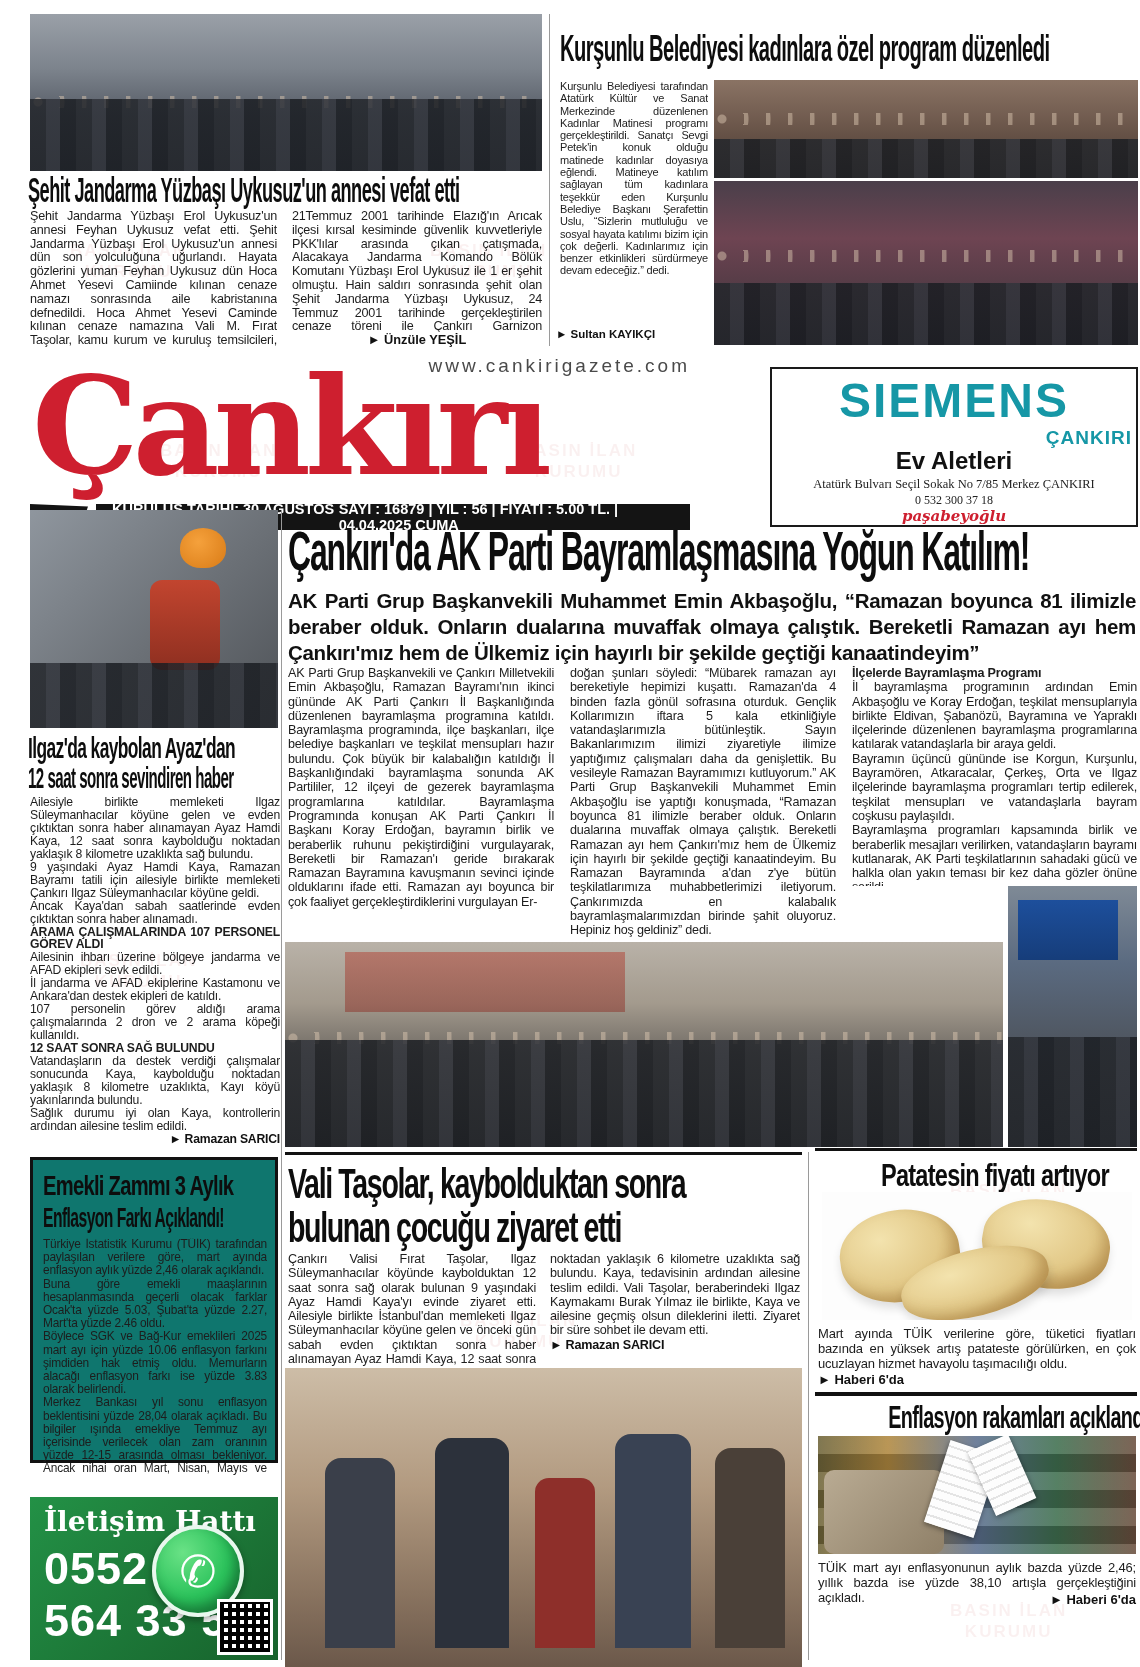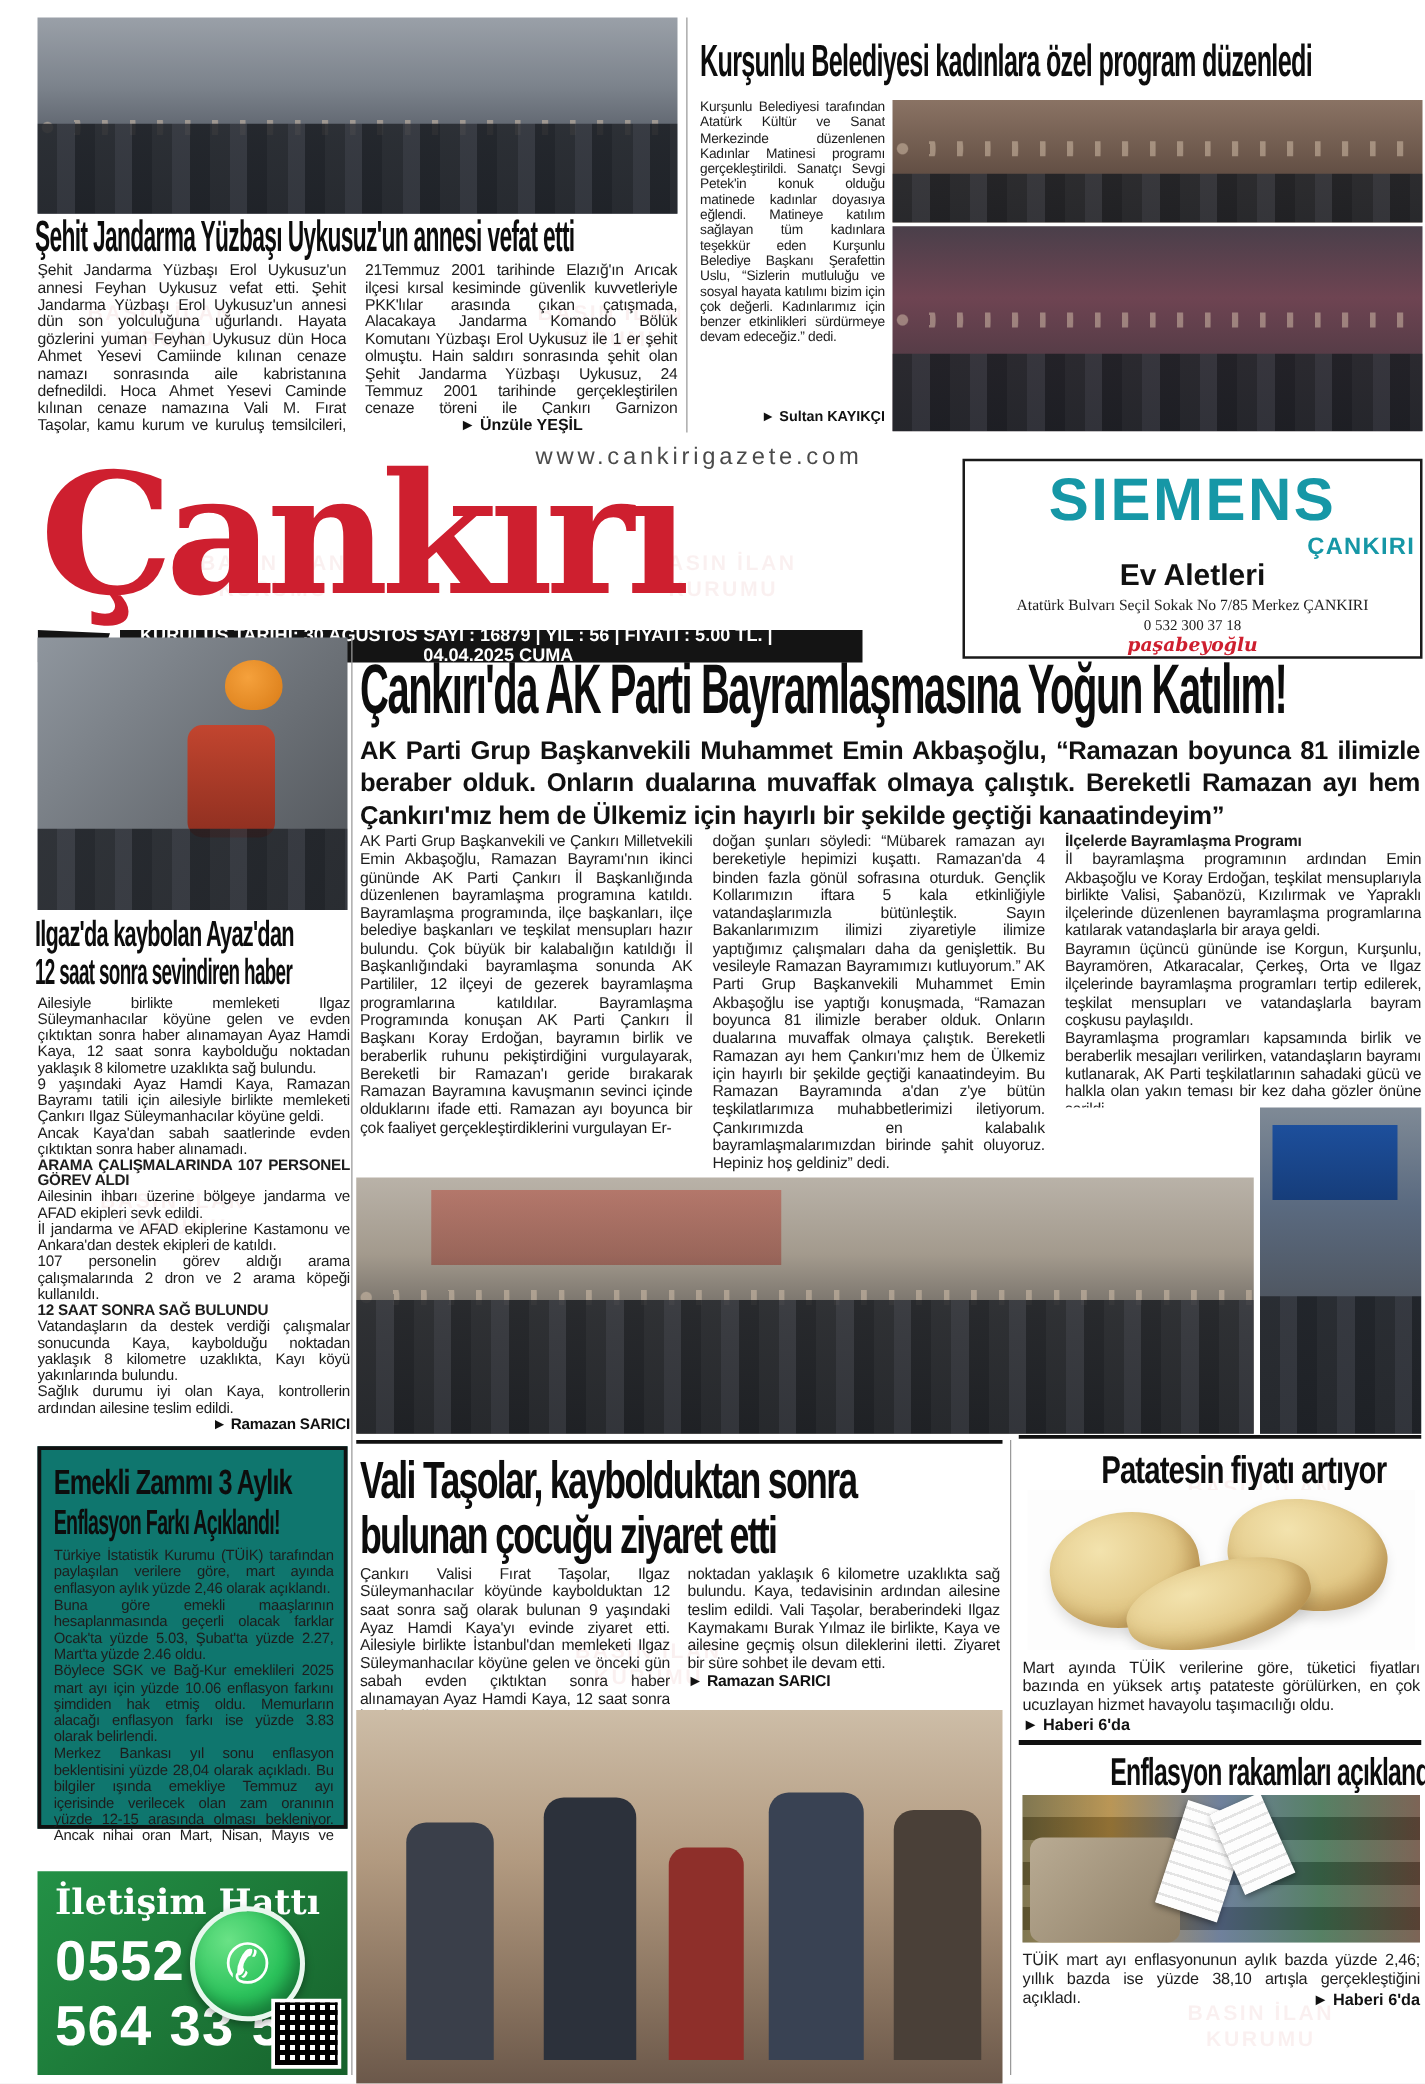--- a/index.html
+++ b/index.html
@@ -63,21 +63,21 @@
   <div class="bt" style="left:30px;top:210px;width:247px;height:138px;line-height:13.8px;">Şehit Jandarma Yüzbaşı Erol Uykusuz'un annesi Feyhan Uykusuz vefat etti. Şehit Jandarma Yüzbaşı Erol Uykusuz'un annesi dün son yolculuğuna uğurlandı. Hayata gözlerini yuman Feyhan Uykusuz dün Hoca Ahmet Yesevi Camiinde kılınan cenaze namazı sonrasında aile kabristanına defnedildi. Hoca Ahmet Yesevi Caminde kılınan cenaze namazına Vali M. Fırat Taşolar, kamu kurum ve kuruluş temsilcileri, STK ve siyasi parti temsilcileri ve vatandaşlar katıldı.</div>
   <div class="bt" style="left:292px;top:210px;width:250px;height:122px;line-height:13.8px;">21Temmuz 2001 tarihinde Elazığ'ın Arıcak ilçesi kırsal kesiminde güvenlik kuvvetleriyle PKK'lılar arasında çıkan çatışmada, Alacakaya Jandarma Komando Bölük Komutanı Yüzbaşı Erol Uykusuz ile 1 er şehit olmuştu. Hain saldırı sonrasında şehit olan Şehit Jandarma Yüzbaşı Uykusuz, 24 Temmuz 2001 tarihinde gerçekleştirilen cenaze töreni ile Çankırı Garnizon Komutanlığı Şehitliği'nde toprağa verilmişti.</div>
   <div class="abs by" style="left:292px;top:332px;width:250px;text-align:center;font-size:12.8px;">► Ünzüle YEŞİL</div>
 
   <div class="vdiv" style="left:549px;top:14px;height:332px;"></div>
 
   <div class="abs" style="left:560px;top:28px;width:578px;height:44px;text-align:center;">
     <span class="hl" style="font-size:36px;transform:scaleX(0.56);">Kurşunlu Belediyesi kadınlara özel program düzenledi</span>
   </div>
   <div class="bt" style="left:560px;top:80px;width:148px;height:246px;font-size:11px;line-height:12.3px;">Kurşunlu Belediyesi tarafından Atatürk Kültür ve Sanat Merkezinde düzenlenen Kadınlar Matinesi programı gerçekleştirildi. Sanatçı Sevgi Petek'in konuk olduğu matinede kadınlar doyasıya eğlendi. Matineye katılım sağlayan tüm kadınlara teşekkür eden Kurşunlu Belediye Başkanı Şerafettin Uslu, “Sizlerin mutluluğu ve sosyal hayata katılımı bizim için çok değerli. Kadınlarımız için benzer etkinlikleri sürdürmeye devam edeceğiz.” dedi.</div>
-  <div class="abs by" style="left:556px;top:328px;width:152px;text-align:right;font-size:11.5px;">► Sultan KAYIKÇI</div>
+  <div class="abs by" style="left:556px;top:328px;width:152px;text-align:left;font-size:11.5px;">► Sultan KAYIKÇI</div>
   <div class="ph" style="left:714px;top:80px;width:424px;height:98px;background:linear-gradient(180deg,#8a7364 0%,#6d584c 45%,#463830 100%);">
     <div class="heads" style="top:34%;"></div>
     <div class="crowd-band" style="height:40%;"></div>
   </div>
   <div class="ph" style="left:714px;top:181px;width:424px;height:164px;background:linear-gradient(180deg,#4a3f4a 0%,#6e4452 35%,#503a44 70%,#30262e 100%);">
     <div class="heads" style="top:42%;"></div>
     <div class="crowd-band" style="height:38%;"></div>
   </div>
 
   <div class="abs" style="left:410px;top:355px;width:280px;text-align:right;font-size:19px;letter-spacing:3px;color:#4a4a4a;">www.cankirigazete.com</div>
@@ -153,21 +153,21 @@
   <div class="vdiv" style="left:281px;top:510px;height:1150px;"></div>
 
   <div class="abs" style="left:288px;top:518px;height:62px;">
     <span class="hl" style="font-size:56px;transform:scaleX(0.57);letter-spacing:-2px;">Çankırı'da AK Parti Bayramlaşmasına Yoğun Katılım!</span>
   </div>
   <div class="abs" style="left:288px;top:588px;width:848px;font-size:20.5px;font-weight:700;line-height:1.28;text-align:justify;letter-spacing:-0.3px;color:#111;">AK Parti Grup Başkanvekili Muhammet Emin Akbaşoğlu, “Ramazan boyunca 81 ilimizle beraber olduk. Onların dualarına muvaffak olmaya çalıştık. Bereketli Ramazan ayı hem Çankırı'mız hem de Ülkemiz için hayırlı bir şekilde geçtiği kanaatindeyim”</div>
   <div class="bt" style="left:288px;top:666px;width:266px;height:274px;">AK Parti Grup Başkanvekili ve Çankırı Milletvekili Emin Akbaşoğlu, Ramazan Bayramı'nın ikinci gününde AK Parti Çankırı İl Başkanlığında düzenlenen bayramlaşma programına katıldı. Bayramlaşma programında, ilçe başkanları, ilçe belediye başkanları ve teşkilat mensupları hazır bulundu. Çok büyük bir kalabalığın katıldığı İl Başkanlığındaki bayramlaşma sonunda AK Partililer, 12 ilçeyi de gezerek bayramlaşma programlarına katıldılar. Bayramlaşma Programında konuşan AK Parti Çankırı İl Başkanı Koray Erdoğan, bayramın birlik ve beraberlik ruhunu pekiştirdiğini vurgulayarak, Bereketli bir Ramazan'ı geride bırakarak Ramazan Bayramına kavuşmanın sevinci içinde olduklarını ifade etti. Ramazan ayı boyunca bir çok faaliyet gerçekleştirdiklerini vurgulayan Er-</div>
   <div class="bt" style="left:570px;top:666px;width:266px;height:274px;">doğan şunları söyledi: “Mübarek ramazan ayı bereketiyle hepimizi kuşattı. Ramazan'da 4 binden fazla gönül sofrasına oturduk. Gençlik Kollarımızın iftara 5 kala etkinliğiyle vatandaşlarımızla bütünleştik. Sayın Bakanlarımızım ilimizi ziyaretiyle ilimize yaptığımız çalışmaları daha da genişlettik. Bu vesileyle Ramazan Bayramımızı kutluyorum.” AK Parti Grup Başkanvekili Muhammet Emin Akbaşoğlu ise yaptığı konuşmada, “Ramazan boyunca 81 ilimizle beraber olduk. Onların dualarına muvaffak olmaya çalıştık. Bereketli Ramazan ayı hem Çankırı'mız hem de Ülkemiz için hayırlı bir şekilde geçtiği kanaatindeyim. Bu Ramazan Bayramında a'dan z'ye bütün teşkilatlarımıza muhabbetlerimizi iletiyorum. Çankırımızda en kalabalık bayramlaşmalarımızdan birinde şahit oluyoruz. Hepiniz hoş geldiniz” dedi.</div>
   <div class="bt" style="left:852px;top:666px;width:285px;height:220px;">
     <p class="boldsub">İlçelerde Bayramlaşma Programı</p>
-    <p>İl bayramlaşma programının ardından Emin Akbaşoğlu ve Koray Erdoğan, teşkilat mensuplarıyla birlikte Valisi, Şabanözü, Kızılırmak ve Yapraklı ilçelerinde düzenlenen bayramlaşma programlarına katılarak vatandaşlarla bir araya geldi.</p>
+    <p>İl bayramlaşma programının ardından Emin Akbaşoğlu ve Koray Erdoğan, teşkilat mensuplarıyla birlikte Eldivan, Şabanözü, Bayramına ve Yapraklı ilçelerinde düzenlenen bayramlaşma programlarına katılarak vatandaşlarla bir araya geldi.</p>
     <p>Bayramın üçüncü gününde ise Korgun, Kurşunlu, Bayramören, Atkaracalar, Çerkeş, Orta ve Ilgaz ilçelerinde bayramlaşma programları tertip edilerek, teşkilat mensupları ve vatandaşlarla bayram coşkusu paylaşıldı.</p>
     <p>Bayramlaşma programları kapsamında birlik ve beraberlik mesajları verilirken, vatandaşların bayramı kutlanarak, AK Parti teşkilatlarının sahadaki gücü ve halkla olan yakın teması bir kez daha gözler önüne serildi.</p>
 
   </div>
 
   <div class="ph" style="left:285px;top:942px;width:718px;height:205px;background:linear-gradient(180deg,#b9b2a8 0%,#a39a8d 30%,#6f6a64 55%,#3a3835 100%);">
     <div class="abs" style="left:60px;top:10px;width:280px;height:60px;background:linear-gradient(180deg,#b24a3c,#8e3a30);opacity:.55;"></div>
     <div class="heads" style="top:44%;"></div>
     <div class="crowd-band"></div>
   </div>

